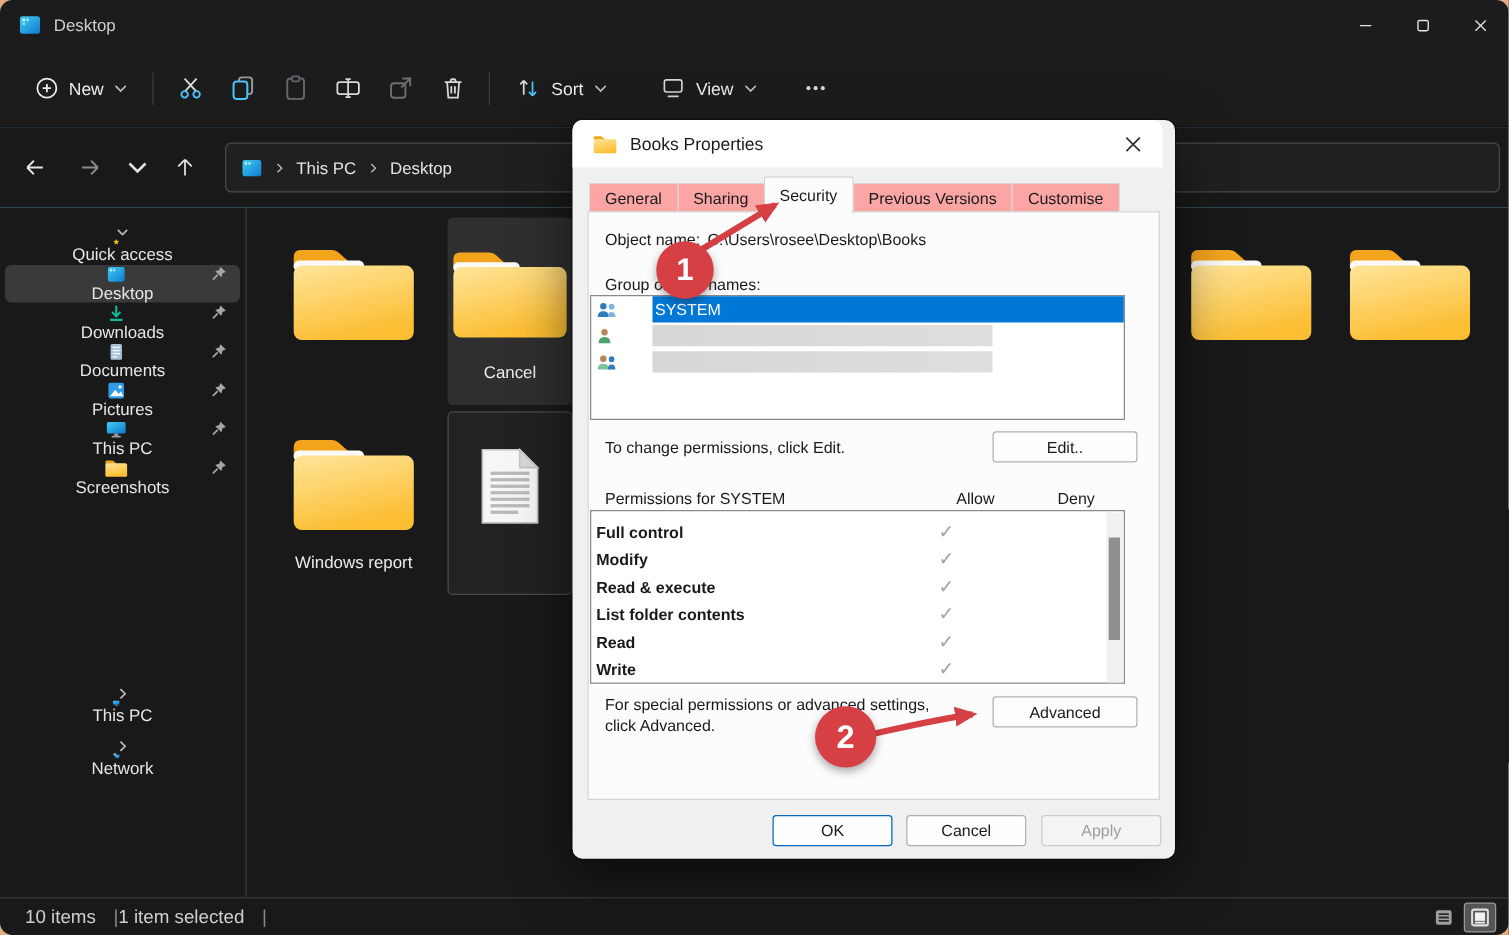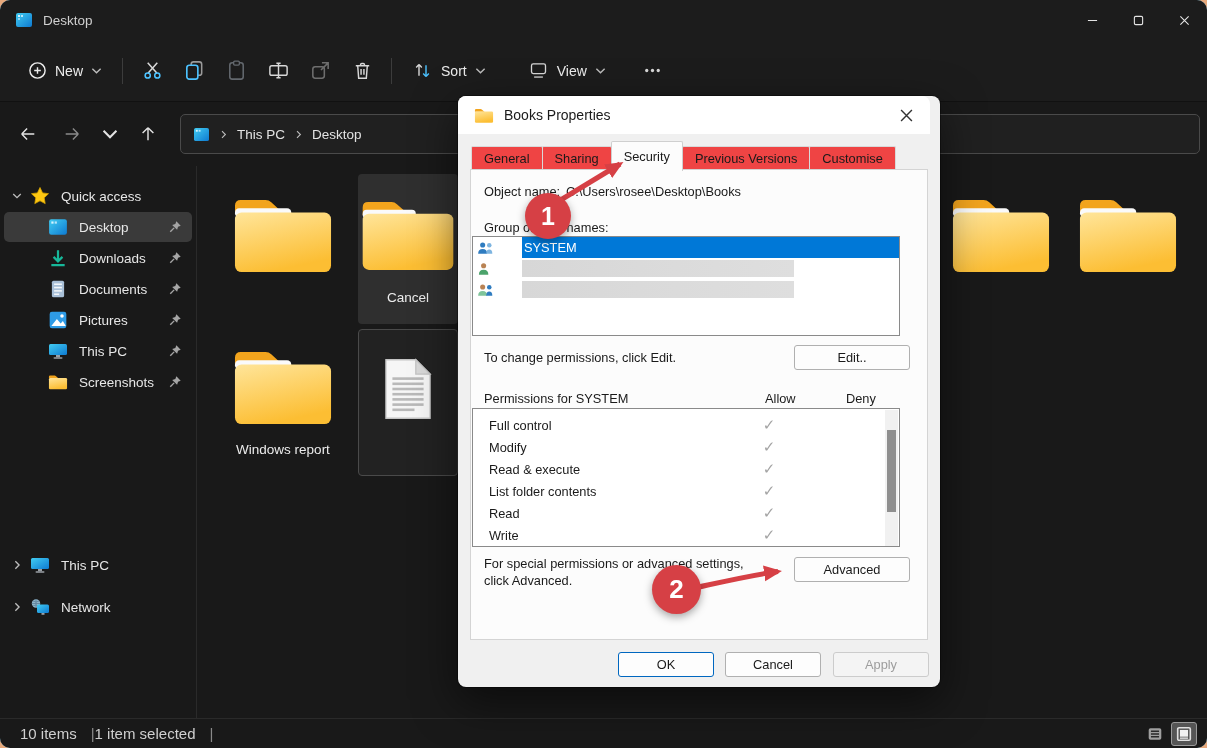--- a/index.html
+++ b/index.html
@@ -30,21 +30,21 @@
   
   #addrrow { position:absolute; left:0; top:102px; right:0; height:64px; background:#191919; display:flex; align-items:center; }
   .navbtn { width:36px; height:36px; display:flex; align-items:center; justify-content:center; border-radius:5px; }
   .navbtn svg { width:18px; height:18px; }
   #breadcrumb { margin-left:14px; flex:0 0 auto; width:1020px; height:40px; border:1px solid #4a4a4a; border-radius:5px; display:flex; align-items:center; gap:9px; padding:0 12px; color:#e3e3e3; font-size:13.5px; background:#202020; }
   #breadcrumb svg.crumb-ic { width:17px; height:15px; }
   .crumb-sep { width:9px; height:9px; color:#bdbdbd; }
 
   
   #sidebar { position:absolute; left:0; top:166px; bottom:30px; width:197px; background:#191919; border-right:1px solid #2a2a2a; padding-top:14px; }
-  .sb-row { position:relative; display:flex; align-items:center; height:30px; margin:1px 4px; border-radius:5px; color:#e6e6e6; font-size:13.5px; }
+  .sb-row { position:relative; display:flex; align-items:center; height:30px; margin:1px 4px; border-radius:5px; color:#e6e6e6; font-size:13.5px;flex-direction:column; }
   .sb-row.sel { background:#3a3a3a; }
   .sb-expander { width:26px; display:flex; justify-content:center; color:#bdbdbd; }
   .sb-expander svg { width:10px; height:10px; }
   .sb-ic { width:20px; height:20px; margin-right:11px; }
   .sb-indent { width:44px; }
   .sb-pin { position:absolute; right:10px; width:14px; height:14px; }
   .sb-gap { height:26px; }
 
   
   #main { position:absolute; left:197px; top:166px; right:0; bottom:30px; background:#191919; }
@@ -66,37 +66,37 @@
 
   
   #dialog { position:absolute; left:458px; top:96px; width:482px; height:591px; background:#f0f0f0; border-radius:8px; box-shadow:0 14px 44px rgba(0,0,0,.55), 0 0 0 1px rgba(0,0,0,.35); color:#1a1a1a; font-size:12.8px; }
   #dlg-title { position:absolute; left:0; top:0; right:10px; height:38px; background:#fff; border-radius:8px 8px 0 0; display:flex; align-items:center; }
   #dlg-title .folder-svg { width:20px; height:17px; margin-left:16px; }
   #dlg-title .t { margin-left:10px; font-size:14px; }
   #dlg-close { position:absolute; right:0; top:0; width:48px; height:38px; display:flex; align-items:center; justify-content:center; border-radius:0 8px 0 0; }
   #dlg-close svg { width:13px; height:13px; }
 
   #tabs { position:absolute; left:13px; top:45px; display:flex; align-items:flex-end; }
-  .tab { padding:4px 12px 5px; border:1px solid #d9d9d9; border-bottom:none; background:#ef4444; font-size:12.8px; margin-right:-1px; border-radius:2px 2px 0 0; position:relative; }
+  .tab { padding:4px 12px 5px; border:1px solid #d9d9d9; border-bottom:none; background:#fca5a5; font-size:12.8px; margin-right:-1px; border-radius:2px 2px 0 0; position:relative; }
   .tab.active { background:#fcfcfc; padding-top:7px; padding-bottom:7px; z-index:3; border-color:#cfcfcf; }
 
   #page { position:absolute; left:12px; top:73px; width:458px; height:471px; background:#fcfcfc; border:1px solid #d4d4d4; }
 
   .fld-label { position:absolute; color:#1a1a1a; }
   #groupbox { position:absolute; left:14px; top:140px; width:428px; height:100px; background:#fff; border:1px solid #8a8a8a; }
   .grp-row { display:flex; align-items:center; height:21px; padding-left:4px;gap:24px; }
   .grp-row svg { width:17px; height:14px; flex:0 0 auto; }
   .grp-row .nm { margin-left:4px; color:#fff; background:#0078d7; flex:1; height:21px; line-height:21px; padding-left:2px; font-size:12.8px; }
   .redact { margin-left:4px; width:272px; height:17px; background:linear-gradient(90deg,#d7d7d7,#dedede); }
 
   .winbtn { position:absolute; width:116px; height:25px; background:#fdfdfd; border:1px solid #b0b0b0; border-radius:3px; font-size:12.8px; display:flex; align-items:center; justify-content:center; color:#1a1a1a; }
 
   #permbox { position:absolute; left:14px; top:312px; width:428px; height:139px; background:#fff; border:1px solid #8a8a8a; }
   .perm-row { display:flex; align-items:center; height:22px; }
-  .perm-row .nm { margin-left:16px; width:250px; font-size:12.8px; }
+  .perm-row .nm { margin-left:4px; width:250px; font-size:12.8px;font-weight:bold; }
   .perm-row .chk { width:60px; text-align:center; color:#a3a3a3; font-size:15px; }
   #perm-scroll { position:absolute; right:1px; top:1px; width:13px; height:136px; background:#f1f1f1; }
   #perm-thumb { position:absolute; left:2px; top:20px; width:9px; height:82px; background:#8f8f8f; }
 
   #dlg-buttons { position:absolute; left:0; bottom:0; width:100%; height:46px; }
   .dlgbtn { position:absolute; top:11px; width:96px; height:25px; border-radius:3px; font-size:12.8px; display:flex; align-items:center; justify-content:center; background:#fdfdfd; border:1px solid #b0b0b0; color:#1a1a1a; }
   #btn-ok { left:160px; border:1px solid #0067c0; }
   #btn-cancel { left:267px; }
   #btn-apply { left:375px; background:#f4f4f4; border-color:#cccccc; color:#9d9d9d; }
 

